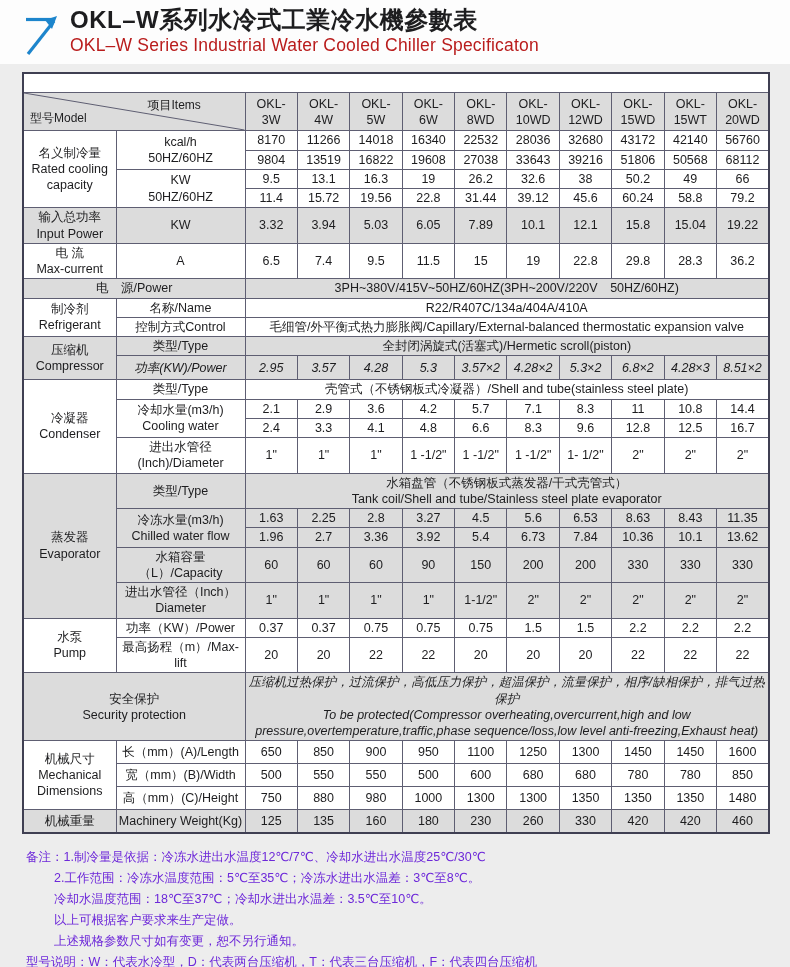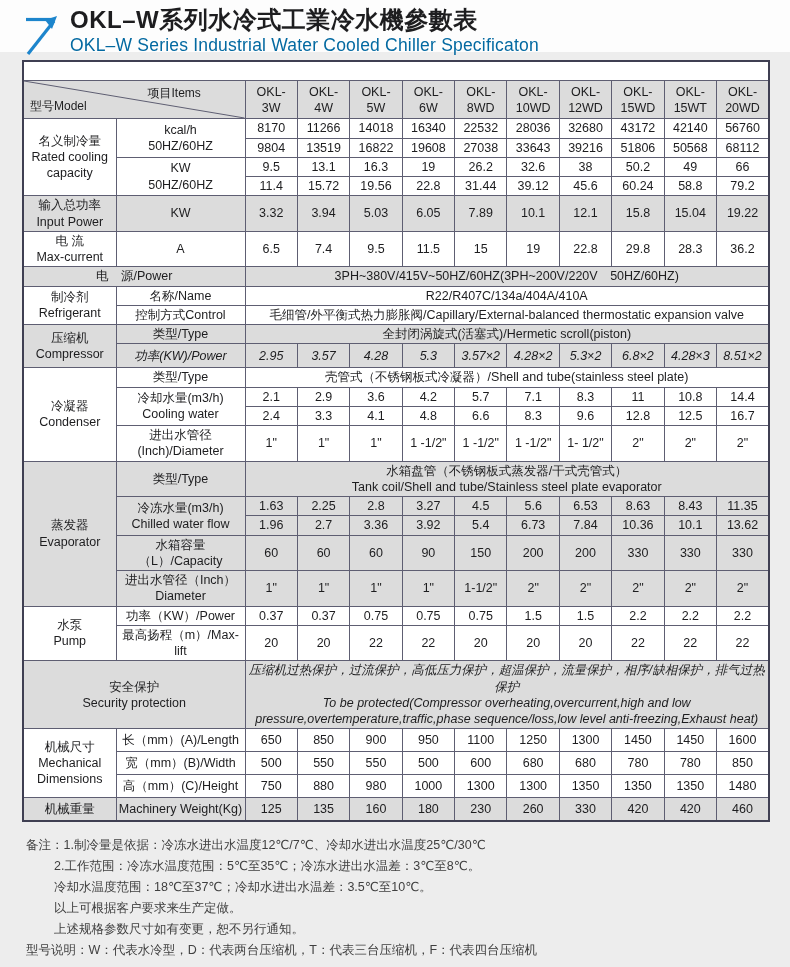--- a/index.html
+++ b/index.html
@@ -10,25 +10,25 @@
     font-family: "Liberation Sans", "DejaVu Sans", sans-serif;
     color: #1d1d1f;
     overflow-x: hidden;
   }
   .top-band {
     background: #fdfdfd;
     padding: 7px 10px 6px 20px;
     display: flex;
     align-items: flex-start;
     gap: 8px;
-    height: 52px;
+    height: 64px;
   }
   .arrow-logo { flex: 0 0 auto; margin-top: 3px; }
   .titles h1 { font-size: 24px; font-weight: 700; letter-spacing: 0.5px; line-height: 1.1; }
-  .titles h2 { font-size: 17.5px; font-weight: 400; letter-spacing: 0.2px; margin-top: 2px; color: #0369a1; }
+  .titles h2 { font-size: 17.5px; font-weight: 400; letter-spacing: 0.2px; margin-top: 2px; color: #b91c1c; }
 
   .content { padding: 8px 22px 10px 22px; }
 
   table.spec {
     width: 746px;
     border-collapse: collapse;
     table-layout: fixed;
     border: 2px solid #3f3f52;
     background: #fff;
   }
@@ -63,21 +63,21 @@
   tr.xtall td { height: 35px; }
   tr.med td   { height: 23px; }
 
   td.corner { position: relative; padding: 0; }
   td.corner svg.diag { position: absolute; inset: 0; width: 100%; height: 100%; }
   td.corner svg.diag line { stroke: #5e5e72; stroke-width: 1; }
   .c-model { position: absolute; left: 6px; bottom: 4px; font-size: 12px; }
   .c-items { position: absolute; left: 56%; top: 5px; font-size: 12px; }
 
   .notes { margin-top: 13px; padding-left: 4px; }
-  .notes .line { font-size: 12.5px; line-height: 21px; color: #404040; }
+  .notes .line { font-size: 12.5px; line-height: 21px; color: #6d28d9; }
   .notes .ind-cn { padding-left: 28px; }
 </style>
 </head>
 <body>
 
 <div class="page">
 
   <header class="top-band">
     <svg class="arrow-logo" width="42" height="48" viewBox="0 0 42 48">
       <line x1="8" y1="44" x2="34" y2="11" stroke="#1d85cc" stroke-width="3.2"></line>

